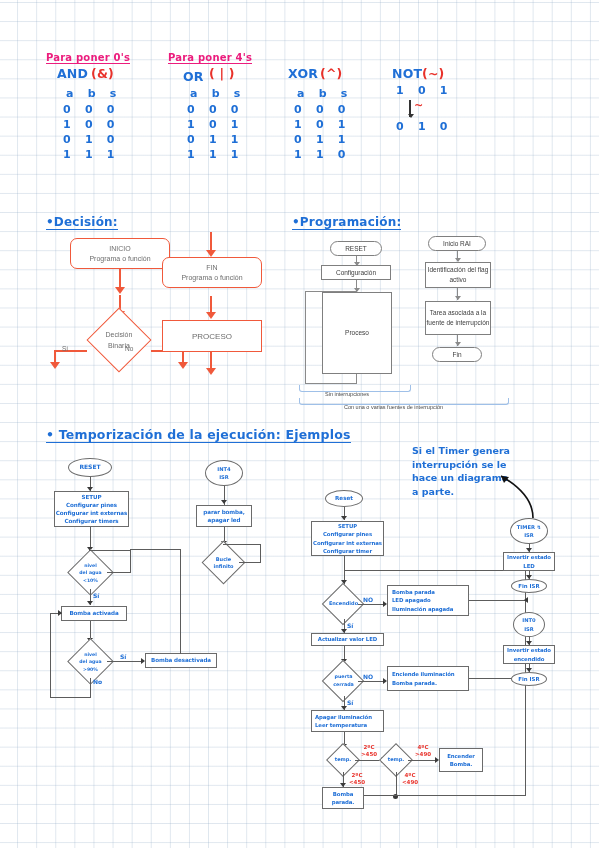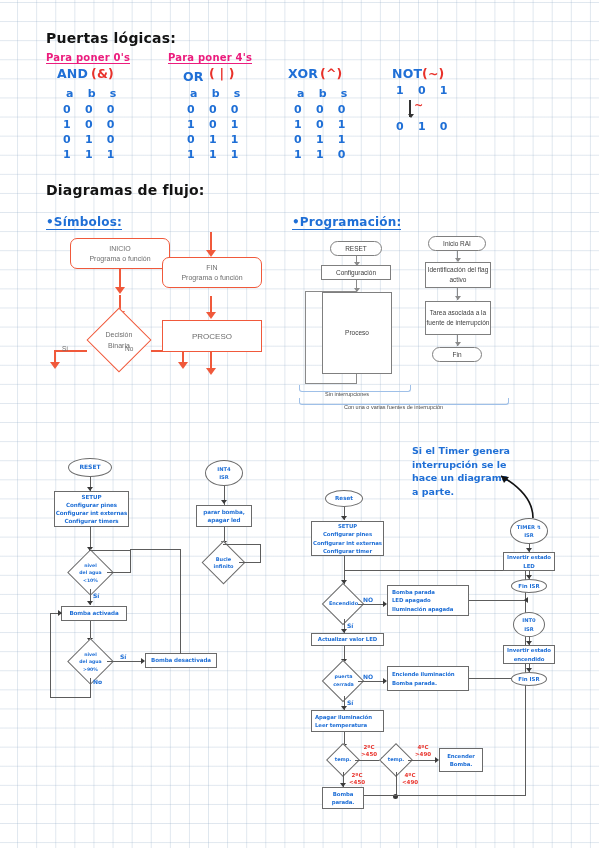--- a/index.html
+++ b/index.html
@@ -122,21 +122,20 @@
   .note{position:absolute;font-family:"DejaVu Sans",sans-serif;font-weight:700;color:#1f6fd6;font-size:9.5px;line-height:13.5px;}
   .under-mag{border-bottom:1.6px solid #ec1c7d;padding-bottom:0px;}
   .under-blue{border-bottom:1.4px solid #1f6fd6;}
 </style>
 </head>
 <body>
 
 <div id="paper"></div>
 <div id="sheet">
 
-  <div class="abs hand hand-blk h-title" style="left:46px;top:30px;font-size:14px;">Puertas lógicas:</div>
 
   <div class="abs hand hand-mag under-mag" style="left:46px;top:52px;font-size:10px;">Para poner 0's</div>
   <div class="abs hand hand-mag under-mag" style="left:168px;top:52px;font-size:10px;">Para poner 4's</div>
 
   <div class="tt-head hand" style="left:57px;top:66px;">AND</div>
   <div class="tt-head hand hand-red" style="left:91px;top:66px;">(&amp;)</div>
   <div class="tt" style="left:66px;top:87px;">a b s</div>
   <div class="tt" style="left:63px;top:103px;">0 0 0</div>
   <div class="tt" style="left:63px;top:118px;">1 0 0</div>
   <div class="tt" style="left:63px;top:133px;">0 1 0</div>
@@ -159,23 +158,22 @@
   <div class="tt" style="left:294px;top:148px;">1 1 0</div>
 
   <div class="tt-head hand" style="left:392px;top:66px;">NOT</div>
   <div class="tt-head hand hand-red" style="left:422px;top:66px;">(~)</div>
   <div class="tt" style="left:396px;top:84px;">1 0 1</div>
   <div class="abs" style="left:409px;top:100px;width:1.6px;height:17px;background:#333;"></div>
   <div class="abs" style="left:408px;top:114px;width:0;height:0;border-left:3px solid transparent;border-right:3px solid transparent;border-top:4px solid #333;"></div>
   <div class="abs hand hand-red" style="left:414px;top:99px;font-size:11px;">~</div>
   <div class="tt" style="left:396px;top:120px;">0 1 0</div>
 
-  <div class="abs hand hand-blk" style="left:46px;top:182px;font-size:14px;">Diagramas de flujo:</div>
-
-  <div class="abs hand under-blue" style="left:46px;top:215px;font-size:12px;">•Símbolos:</div>
+
+  <div class="abs hand under-blue" style="left:46px;top:215px;font-size:12px;">•Decisión:</div>
 
   <div class="pbox orange r-round" style="left:70px;top:238px;width:100px;height:31px;font-size:7px;line-height:10px;">
     <div>
       <div>INICIO</div>
       <div>Programa o función</div>
     </div>
   </div>
   <div class="oarrow" style="left:118.5px;top:269px;height:19px;"></div>
 
   <div class="oarrow" style="left:210px;top:232px;height:19px;"></div>
@@ -231,20 +229,21 @@
   <div class="gline v" style="left:457px;top:251px;height:10px;"></div>
   <div class="gtip" style="left:454.5px;top:258px;"></div>
   <div class="gbox" style="left:425px;top:262px;width:66px;height:26px;font-size:6.5px;">Identificación del flag activo</div>
   <div class="gline v" style="left:457px;top:288px;height:12px;"></div>
   <div class="gtip" style="left:454.5px;top:296px;"></div>
   <div class="gbox" style="left:425px;top:301px;width:66px;height:34px;font-size:6.5px;">Tarea asociada a la fuente de interrupción</div>
   <div class="gline v" style="left:457px;top:335px;height:11px;"></div>
   <div class="gtip" style="left:454.5px;top:342px;"></div>
   <div class="gbox round" style="left:432px;top:347px;width:50px;height:15px;font-size:6.5px;">Fin</div>
 
+  <div class="abs hand under-blue" style="left:46px;top:427px;font-size:12.5px;">• Temporización de la ejecución: Ejemplos</div>
 
   <div class="hell" style="left:68px;top:458px;width:44px;height:19px;font-size:6px;">RESET</div>
   <div class="hline v" style="left:89.5px;top:477px;height:14px;"></div>
   <div class="htip" style="left:87px;top:487px;"></div>
   <div class="hbox" style="left:54px;top:491px;width:75px;height:36px;font-size:5.6px;">
     <div>
       <div>SETUP</div>
       <div>Configurar pines</div>
       <div>Configurar int externas</div>
       <div>Configurar timers</div>

